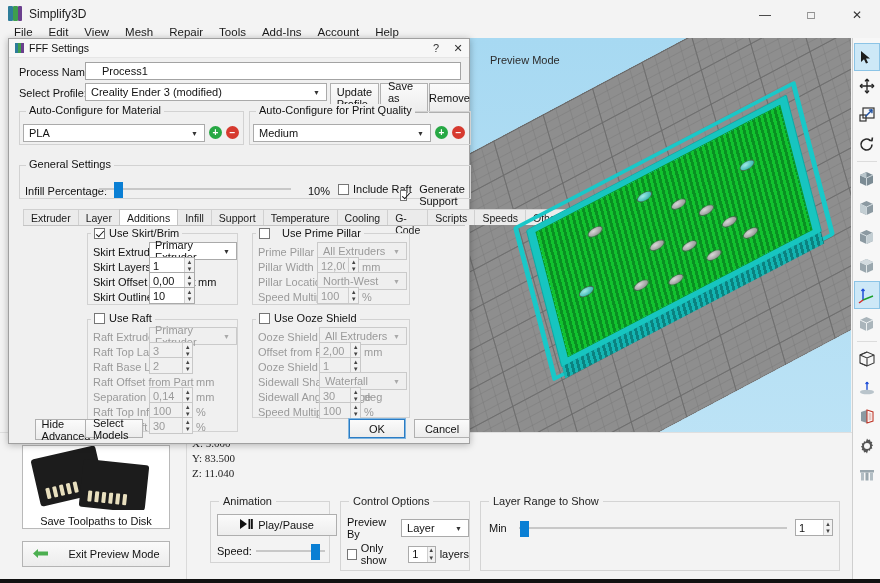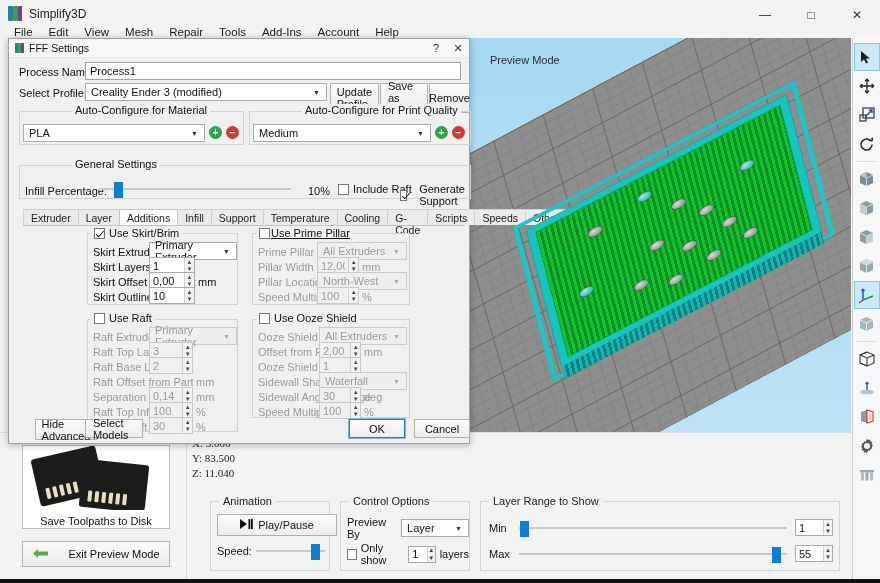--- a/index.html
+++ b/index.html
@@ -145,27 +145,27 @@
   .dlg-title .t { font-size:10.5px; color:#111; }
   .dlg-title .r { margin-left:auto; display:flex; }
   .dlg-title .r div { width:22px; height:19px; display:flex; align-items:center; justify-content:center;
                       font-size:11px; color:#333; }
 
   .row { position:absolute; font-size:11px; color:#111; }
   .lbl { font-size:11px; color:#111; }
   .lbl.dis { color:#9a9a9a; }
 
   .txtin { height:18px; border:1px solid #a3a3a3; background:#fff; font-size:11px;
-           padding:0 4px; display:flex; align-items:center; color:#111; }
+           padding:0 16px; display:flex; align-items:center; color:#111; }
   .btn { height:30px; background:linear-gradient(#fbfbfb,#ececec); border:1px solid #b0b0b0;
          font-size:11px; display:flex; align-items:center; justify-content:center; padding:0 7px; color:#111;}
 
   .fset { position:absolute; border:1px solid #d2d2d2; }
   .fset > .cap { position:absolute; top:-8px; left:6px; background:#f0f0f0; padding:0 3px;
-                 font-size:11px;margin-left:46px; }
+                 font-size:11px; }
 
   .tabs { position:absolute; left:14px; top:170px; width:442px; height:17px; display:flex;
           border-bottom:1px solid #c4c4c4; }
   .tab { padding:2px 7px 3px; font-size:10.5px; color:#1a1a1a; border:1px solid #d0d0d0;
          border-bottom:none; background:#ebebeb; margin-right:-1px; line-height:12px; }
   .tab.active { background:#fff; border-color:#c4c4c4; position:relative; top:0; }
 
   .green-plus, .red-minus { width:13px; height:13px; border-radius:50%; display:inline-flex;
         align-items:center; justify-content:center; font-size:10px; color:#fff; font-weight:bold; line-height:1;}
   .green-plus { background:#27a844; }
@@ -386,21 +386,21 @@
       </span>
       <span>Exit Preview Mode</span>
     </div>
 
     <div class="coords">
       <div>X: 5.000</div>
       <div>Y: 83.500</div>
       <div>Z: 11.040</div>
     </div>
 
-    <div class="gbox" style="left:210px; top:68px; width:120px; height:70px;">
+    <div class="gbox" style="left:210px; top:68px; width:120px; height:62px;">
       <div class="glabel">Animation</div>
       <div style="position:absolute;left:6px;top:12px;">
         <div class="play-btn">
           <span>
             <svg width="13" height="10" viewBox="0 0 13 10">
                 <path d="M0 0 L7 5 L0 10 Z" fill="#111"></path>
                 <rect x="8.5" y="0" width="1.8" height="10" fill="#111"></rect>
                 <rect x="11" y="0" width="1.8" height="10" fill="#111"></rect>
               </svg>
           </span>
@@ -448,34 +448,20 @@
           <div class="thumb" id="min-thumb" style="left: calc(2% - 4px);"></div>
         </div>
         <span class="spin" style="width:38px;">
           <input value="1" style="">
           <span class="arrows">
               <span>▲</span>
               <span>▼</span>
             </span>
         </span>
       </div>
-      <div style="position:absolute;left:8px;top:43px;width:344px;display:flex;align-items:center;gap:8px;">
-        <span class="lbl" style="width:22px">Max</span>
-        <div class="slider" style="flex:1;">
-          <div class="trk"></div>
-          <div class="thumb" id="max-thumb" style="left: calc(96% - 4px);"></div>
-        </div>
-        <span class="spin" style="width:38px;">
-          <input value="55" style="">
-          <span class="arrows">
-              <span>▲</span>
-              <span>▼</span>
-            </span>
-        </span>
-      </div>
     </div>
   </div>
 
   <div class="dlg">
     <div class="dlg-title">
       <div class="dlg-logo">
           <i></i>
           <i></i>
           <i></i>
         </div>
@@ -647,21 +633,21 @@
     <span class="spin dis" style="position:absolute;left:140px;top:378px;width:44px;">
       <input disabled="" value="30" style="">
       <span class="arrows">
           <span>▲</span>
           <span>▼</span>
         </span>
     </span>
     <div class="lbl dis" style="position:absolute;left:187px;top:382px;">%</div>
 
     <div class="fset" style="left:243px; top:194px; width:158px; height:72px;"></div>
-    <div style="position:absolute;left:247px; top:188px;background:#f0f0f0;padding:0 3px;display:flex;align-items:center;gap:1px;text-decoration:underline;">
+    <div style="position:absolute;left:247px; top:188px;background:#f0f0f0;padding:0 3px;display:flex;align-items:center;gap:12px;">
       <span class="cb"></span>
       <span class="lbl">Use Prime Pillar</span>
     </div>
     <div class="lbl dis" style="position:absolute;left:249px;top:207px;">Prime Pillar Extruder</div>
     <div class="sel-box dis" style="position:absolute;left:308px;top:203px;width:90px;">
       <span>All Extruders</span>
       <span class="car">▼</span>
     </div>
     <div class="lbl dis" style="position:absolute;left:249px;top:222px;">Pillar Width</div>
     <span class="spin dis" style="position:absolute;left:308px;top:218px;width:42px;">

